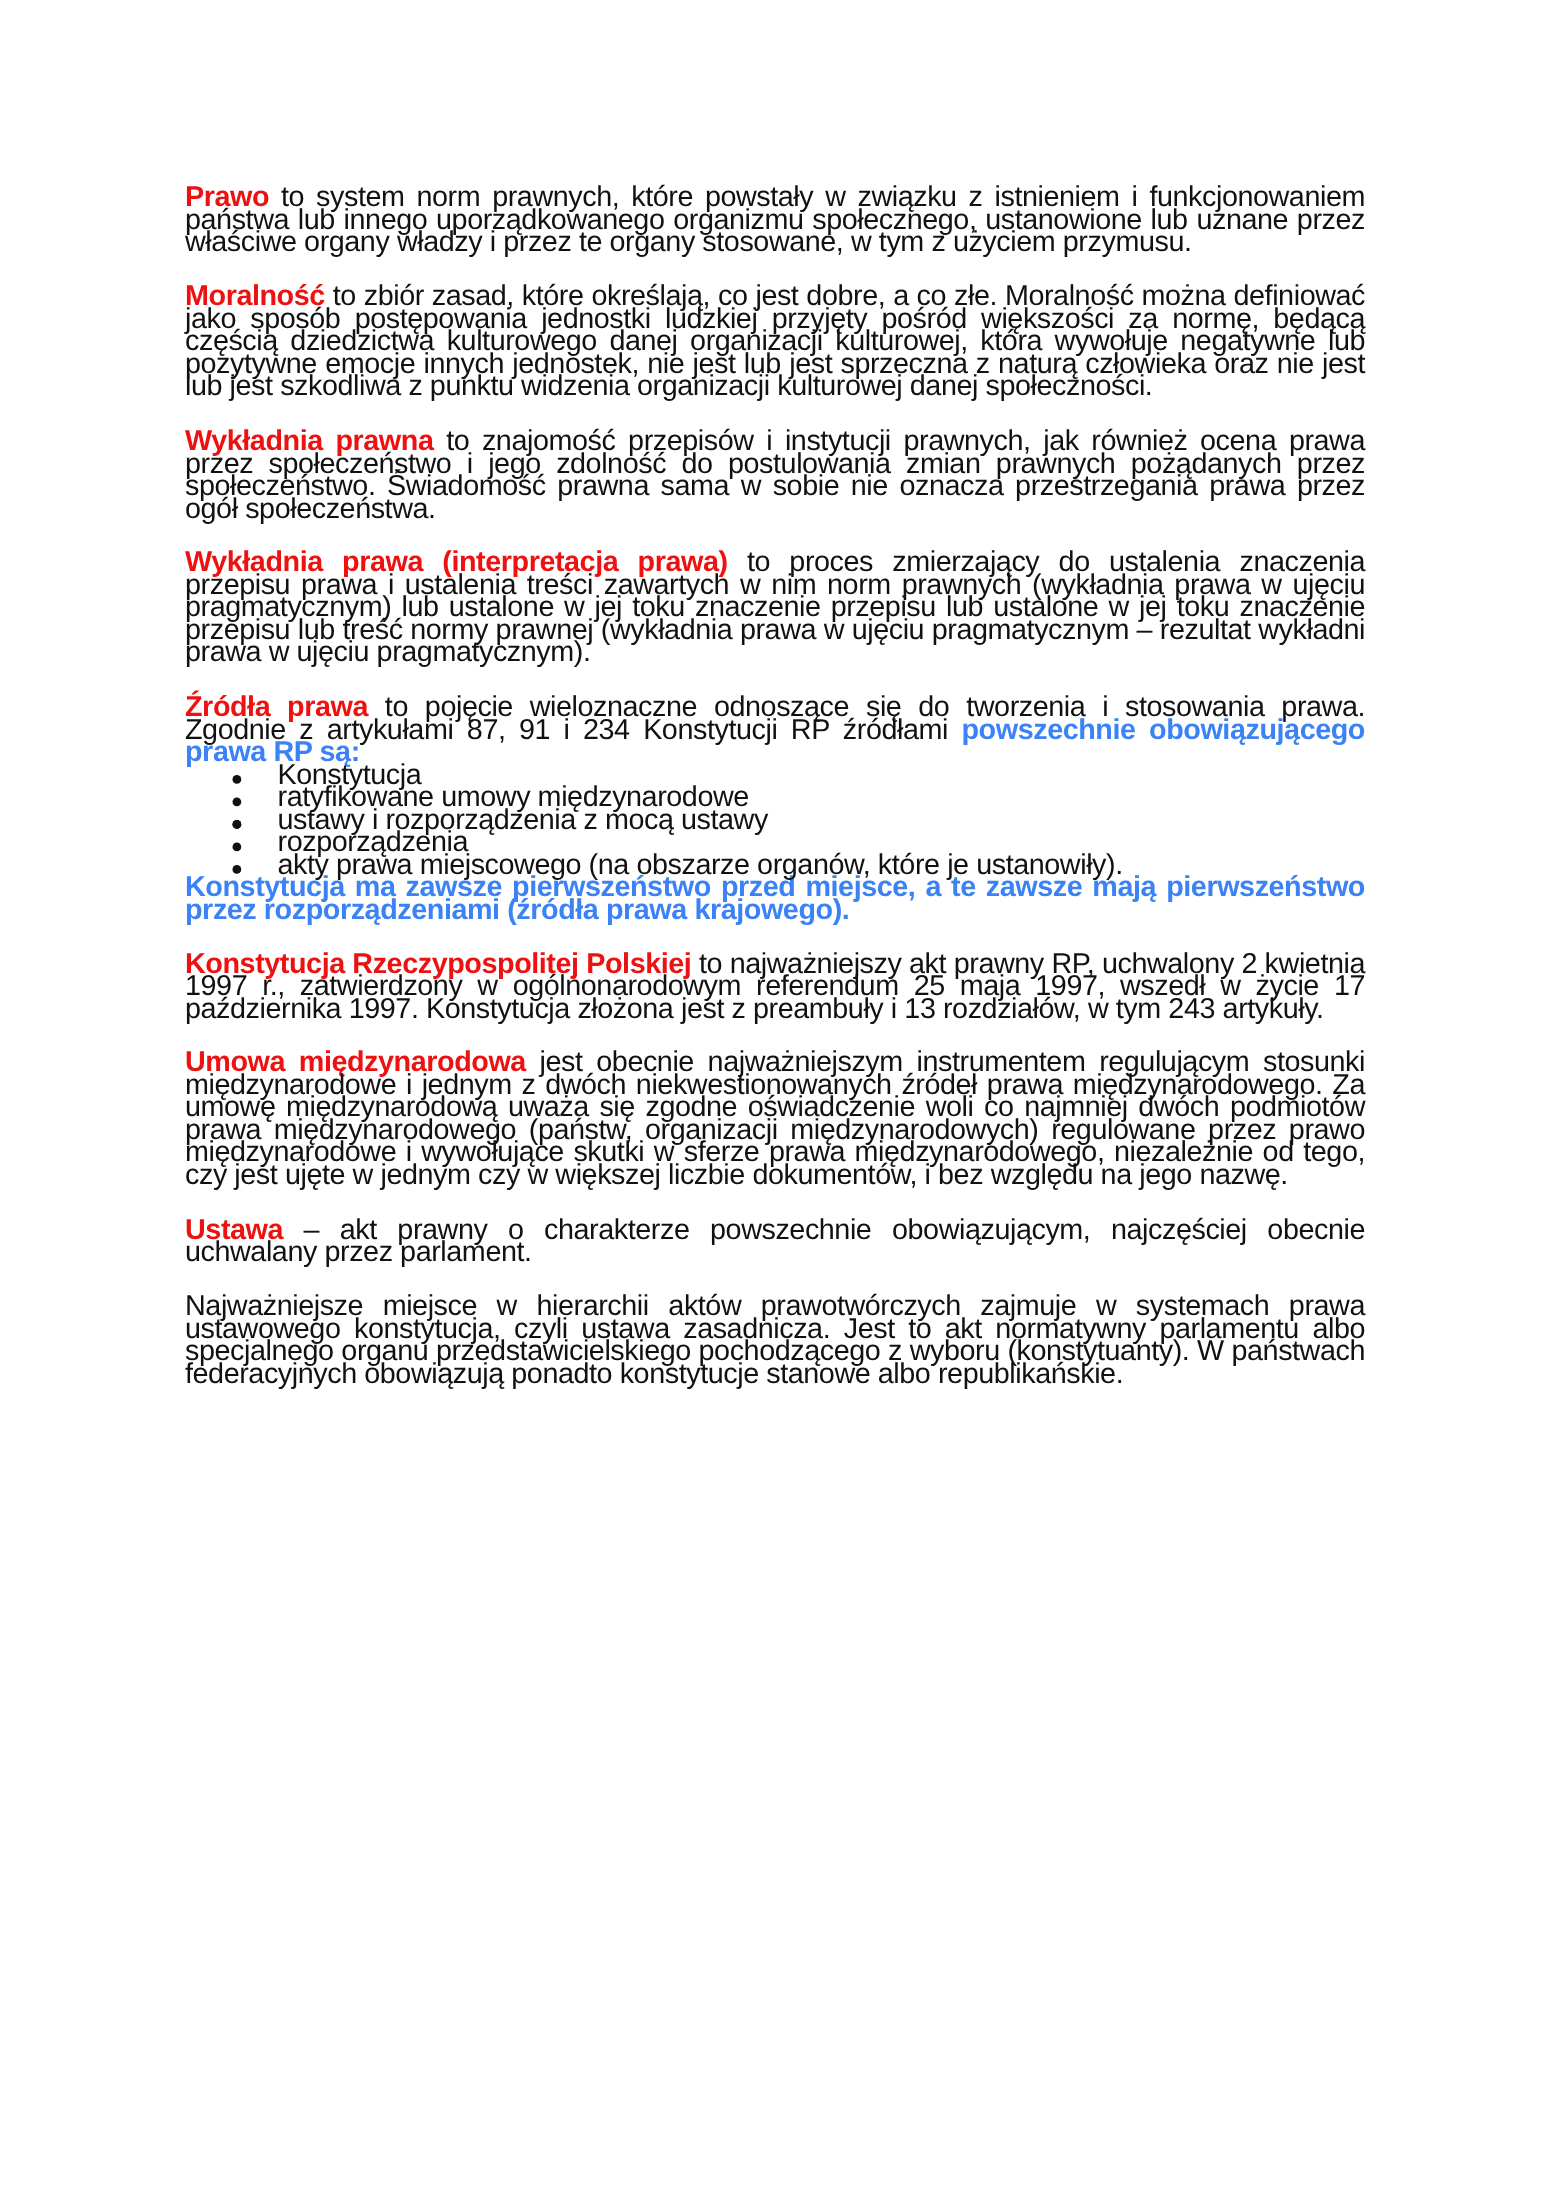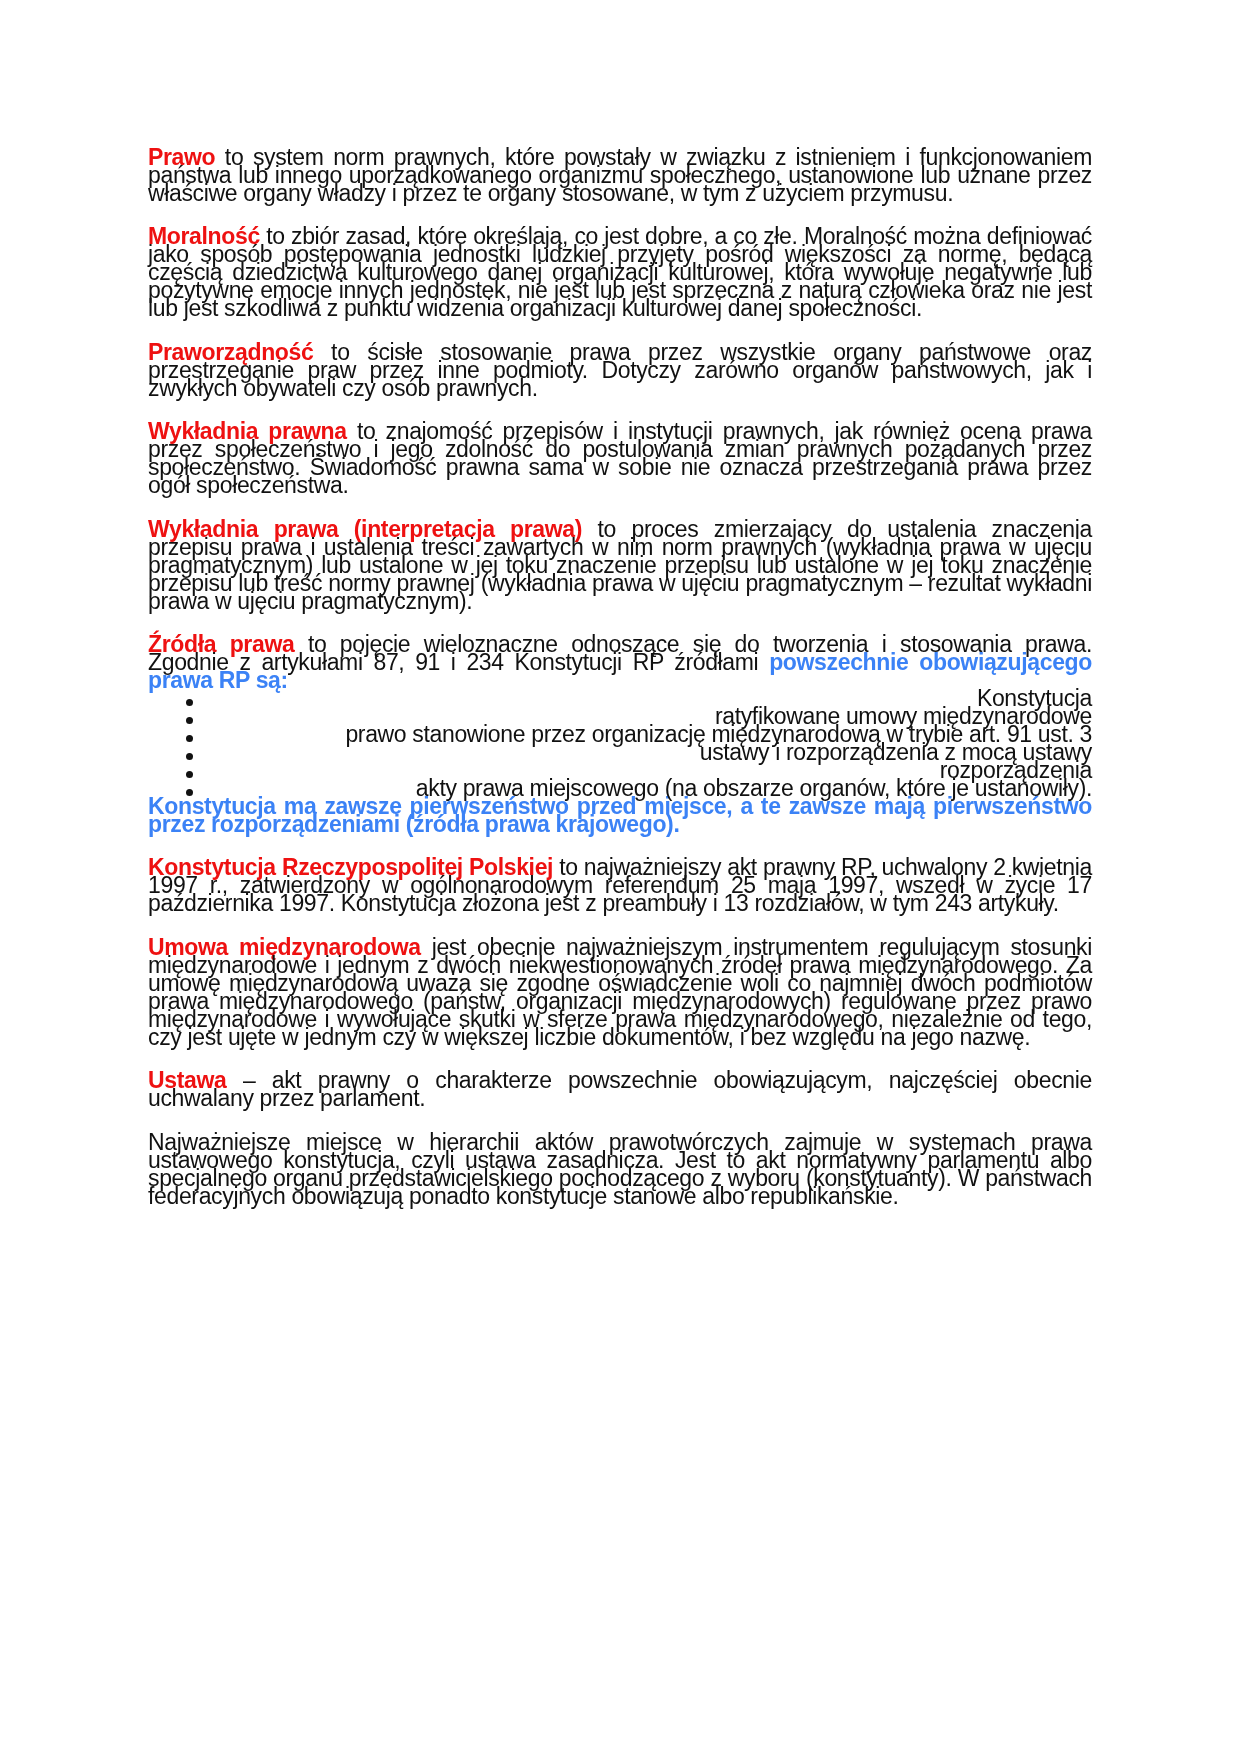--- a/index.html
+++ b/index.html
@@ -7,48 +7,47 @@
   .page {
     position: absolute; left: 148px; top: 148px; width: 944px;
     font-family: Liberation Sans, sans-serif;
     font-size: 23px; line-height: 18px; color: #111111;
     letter-spacing: -0.35px;
   }
   .para { margin: 0 0 25.4px 0; text-align: justify; }
   .para.tight { margin-bottom: 0; }
   .term { color: #ee1111; font-weight: bold; }
   .red-bold { color: #3b82f6; font-weight: bold; }
-  ul.bullets { list-style: none; margin: 0; padding: 0 0 0 38px; text-align: right; }
+  ul.bullets { list-style: none; margin: 0; padding: 0 0 0 38px; }
   ul.bullets li { position: relative; padding-left: 36px; }
   ul.bullets li .dot {
     position: absolute; left: 0; top: 10px; width: 7px; height: 7px;
     border-radius: 50%; background: #111111;
   }
 </style>
 </head>
 <body>
 
 <div class="page">
 
   <p class="para"><span class="term">Prawo</span><span> to system norm prawnych, które powstały w związku z istnieniem i funkcjonowaniem państwa lub innego uporządkowanego organizmu społecznego, ustanowione lub uznane przez właściwe organy władzy i przez te organy stosowane, w tym z użyciem przymusu.</span></p>
 
   <p class="para"><span class="term">Moralność</span><span> to zbiór zasad, które określają, co jest dobre, a co złe. Moralność można definiować jako sposób postępowania jednostki ludzkiej przyjęty pośród większości za normę, będącą częścią dziedzictwa kulturowego danej organizacji kulturowej, która wywołuje negatywne lub pozytywne emocje innych jednostek, nie jest lub jest sprzeczna z naturą człowieka oraz nie jest lub jest szkodliwa z punktu widzenia organizacji kulturowej danej społeczności.</span></p>
 
-  <p class="para"><span class="term">Praworządność</span><span> to ścisłe stosowanie prawa przez wszystkie organy państwowe oraz przestrzeganie praw przez inne podmioty. Dotyczy zarówno organów państwowych, jak i zwykłych obywateli czy osób prawnych.</span></p>
 
   <p class="para"><span class="term">Wykładnia prawna</span><span> to znajomość przepisów i instytucji prawnych, jak również ocena prawa przez społeczeństwo i jego zdolność do postulowania zmian prawnych pożądanych przez społeczeństwo. Świadomość prawna sama w sobie nie oznacza przestrzegania prawa przez ogół społeczeństwa.</span></p>
 
   <p class="para"><span class="term">Wykładnia prawa (interpretacja prawa)</span><span> to proces zmierzający do ustalenia znaczenia przepisu prawa i ustalenia treści zawartych w nim norm prawnych (wykładnia prawa w ujęciu pragmatycznym) lub ustalone w jej toku znaczenie przepisu lub ustalone w jej toku znaczenie przepisu lub treść normy prawnej (wykładnia prawa w ujęciu pragmatycznym – rezultat wykładni prawa w ujęciu pragmatycznym).</span></p>
 
   <p class="para tight"><span class="term">Źródła prawa</span><span> to pojęcie wieloznaczne odnoszące się do tworzenia i stosowania prawa. Zgodnie z artykułami 87, 91 i 234 Konstytucji RP źródłami </span><span class="red-bold">powszechnie obowiązującego prawa RP są:</span></p>
 
   <ul class="bullets">
     <li><span class="dot"></span><span>Konstytucja</span></li>
     <li><span class="dot"></span><span>ratyfikowane umowy międzynarodowe</span></li>
-    <li><span class="dot"></span><span>prawo stanowione przez organizację międzynarodową w trybie art. 91 ust. 3</span></li>
+    <li><span class="dot"></span></li>
     <li><span class="dot"></span><span>ustawy i rozporządzenia z mocą ustawy</span></li>
     <li><span class="dot"></span><span>rozporządzenia</span></li>
     <li><span class="dot"></span><span>akty prawa miejscowego (na obszarze organów, które je ustanowiły).</span></li>
   </ul>
 
   <p class="para red-bold">Konstytucja ma zawsze pierwszeństwo przed miejsce, a te zawsze mają pierwszeństwo przez rozporządzeniami (źródła prawa krajowego).</p>
 
   <p class="para"><span class="term">Konstytucja Rzeczypospolitej Polskiej</span><span> to najważniejszy akt prawny RP, uchwalony 2 kwietnia 1997 r., zatwierdzony w ogólnonarodowym referendum 25 maja 1997, wszedł w życie 17 października 1997. Konstytucja złożona jest z preambuły i 13 rozdziałów, w tym 243 artykuły.</span></p>
 
   <p class="para"><span class="term">Umowa międzynarodowa</span><span> jest obecnie najważniejszym instrumentem regulującym stosunki międzynarodowe i jednym z dwóch niekwestionowanych źródeł prawa międzynarodowego. Za umowę międzynarodową uważa się zgodne oświadczenie woli co najmniej dwóch podmiotów prawa międzynarodowego (państw, organizacji międzynarodowych) regulowane przez prawo międzynarodowe i wywołujące skutki w sferze prawa międzynarodowego, niezależnie od tego, czy jest ujęte w jednym czy w większej liczbie dokumentów, i bez względu na jego nazwę.</span></p>

